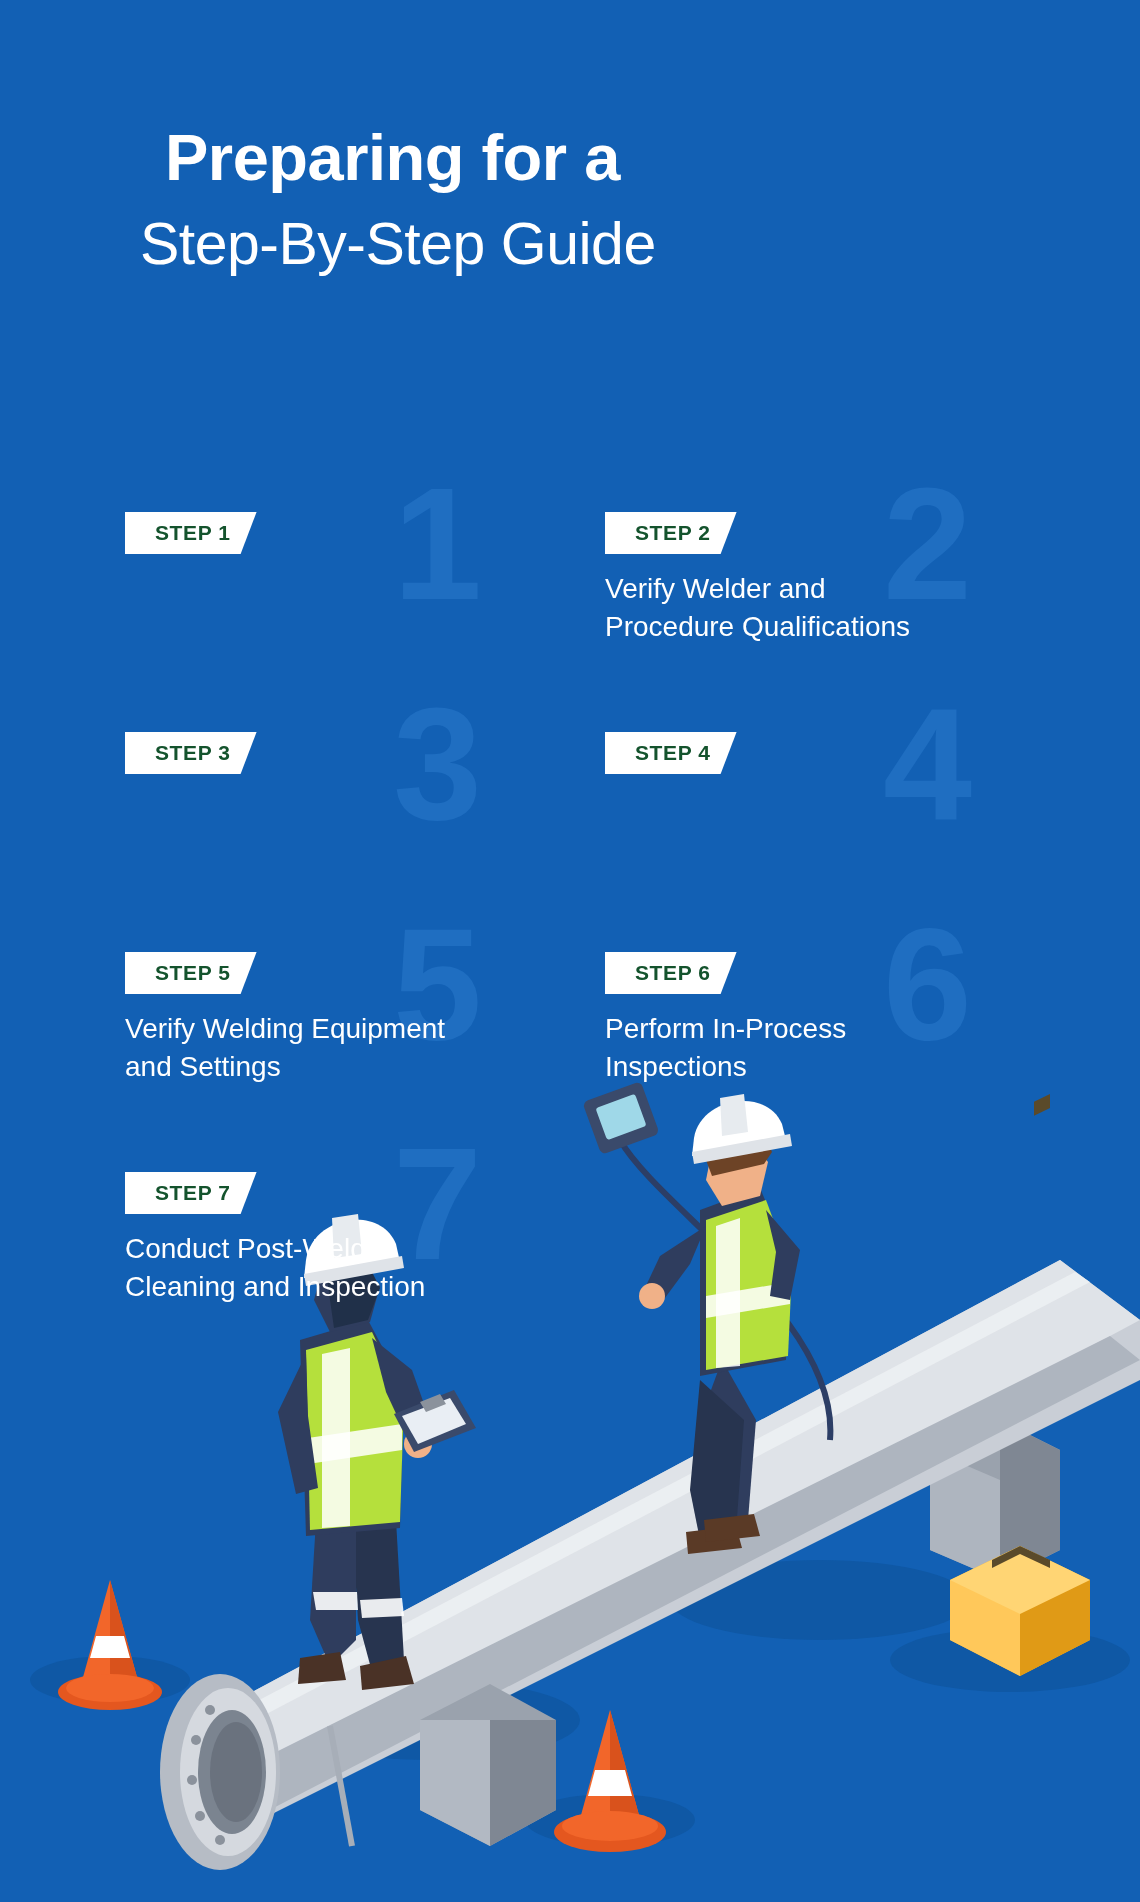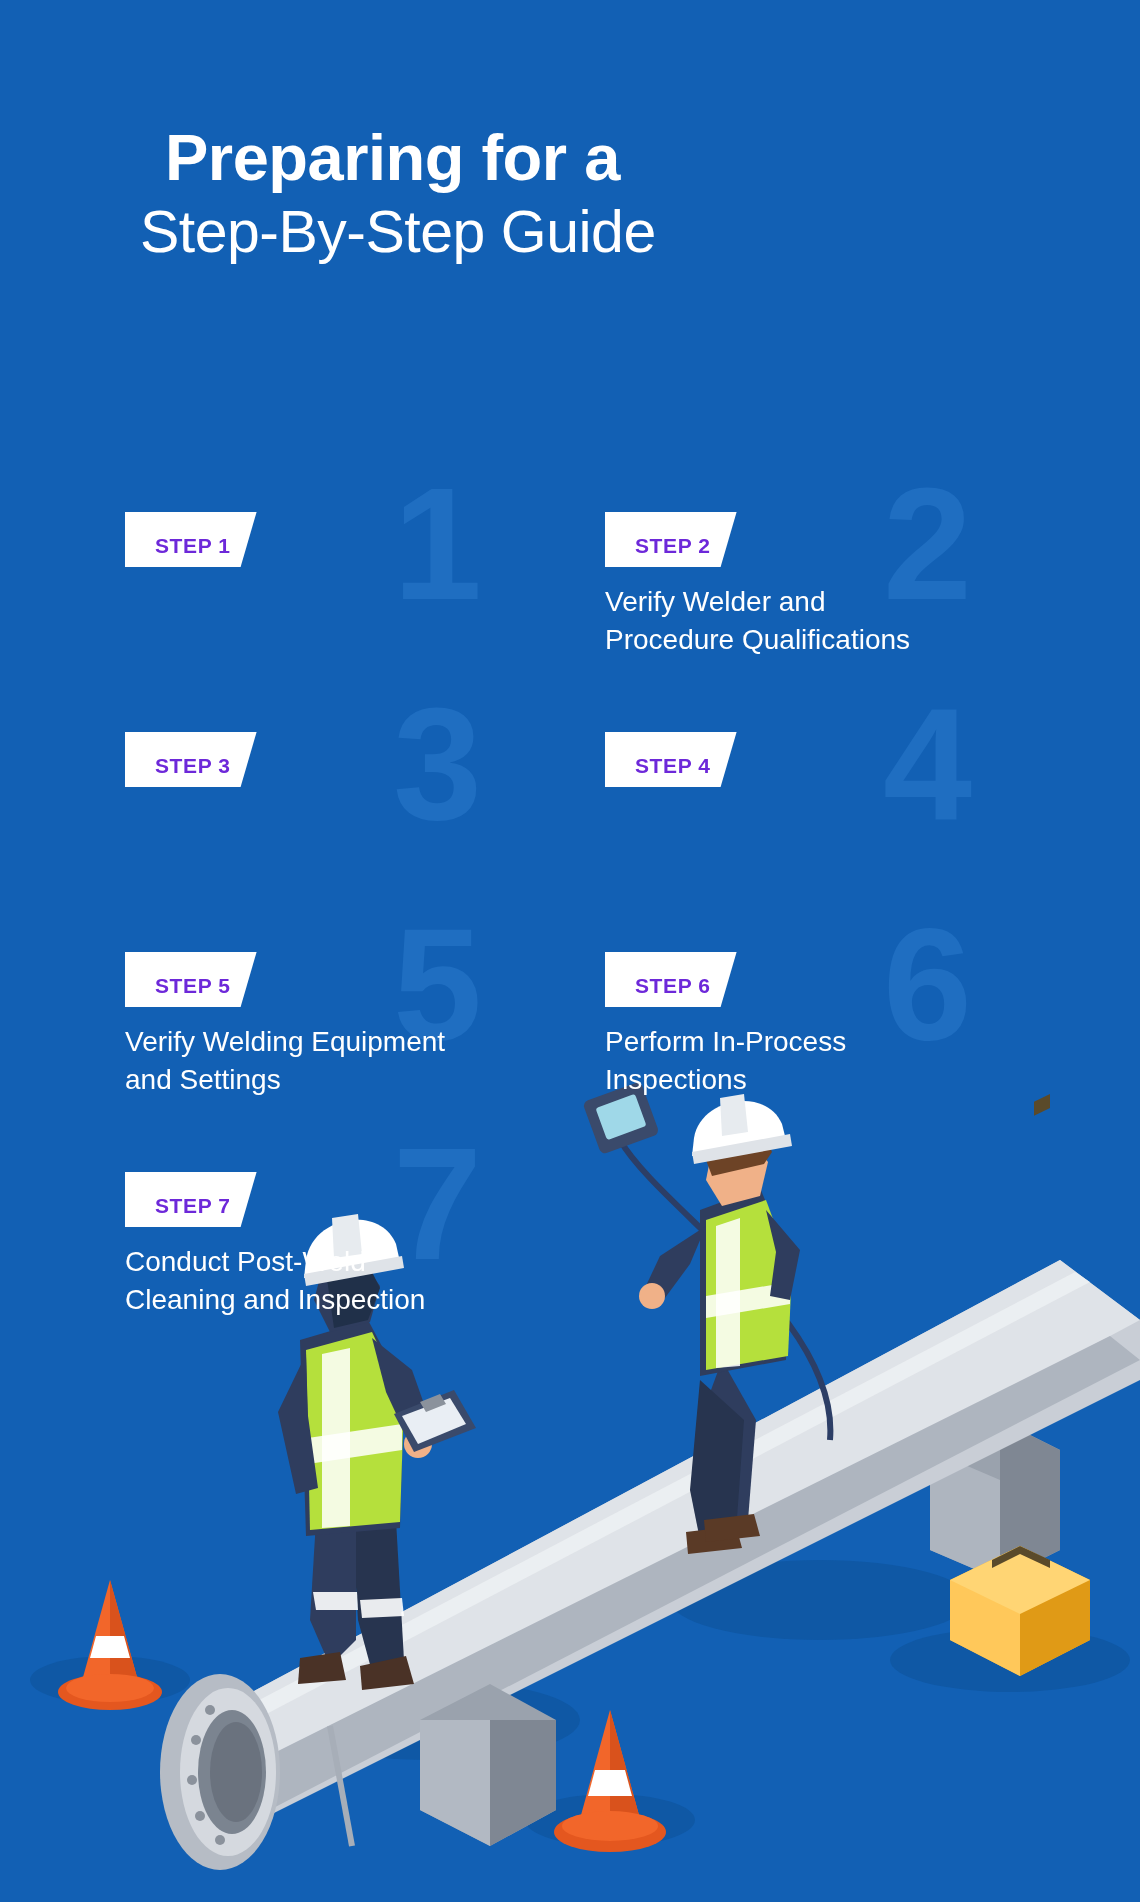--- a/index.html
+++ b/index.html
@@ -31,21 +31,21 @@
     white-space: nowrap;
     margin-left: 25px;
   }
   .subtitle-line {
     color: #ffffff;
     font-size: 59px;
     font-weight: normal;
     line-height: 1.22;
     letter-spacing: -0.5px;
     white-space: nowrap;
-    margin-top: 0;
+    margin-top: 12px;
   }
 
   
   .steps {
     position: absolute;
     left: 0;
     top: 512px;
     width: 1140px;
     z-index: 5;
   }
@@ -70,25 +70,25 @@
     line-height: 1;
     z-index: 0;
     user-select: none;
   }
   .step.col-right .ghost-num { left: 278px; }
 
   .badge {
     position: relative;
     display: inline-block;
     background: #ffffff;
-    color: #6d28d9;
+    color: #14532d;
     font-size: 21px;
     font-weight: bold;
     letter-spacing: 0.6px;
-    padding: 22px 26px 9px 30px;
+    padding: 9px 26px 9px 30px;
     clip-path: polygon(0 0, 100% 0, calc(100% - 16px) 100%, 0 100%);
     z-index: 2;
   }
   .step-text {
     position: relative;
     margin-top: 16px;
     color: #ffffff;
     font-size: 28px;
     line-height: 1.36;
     z-index: 2;

